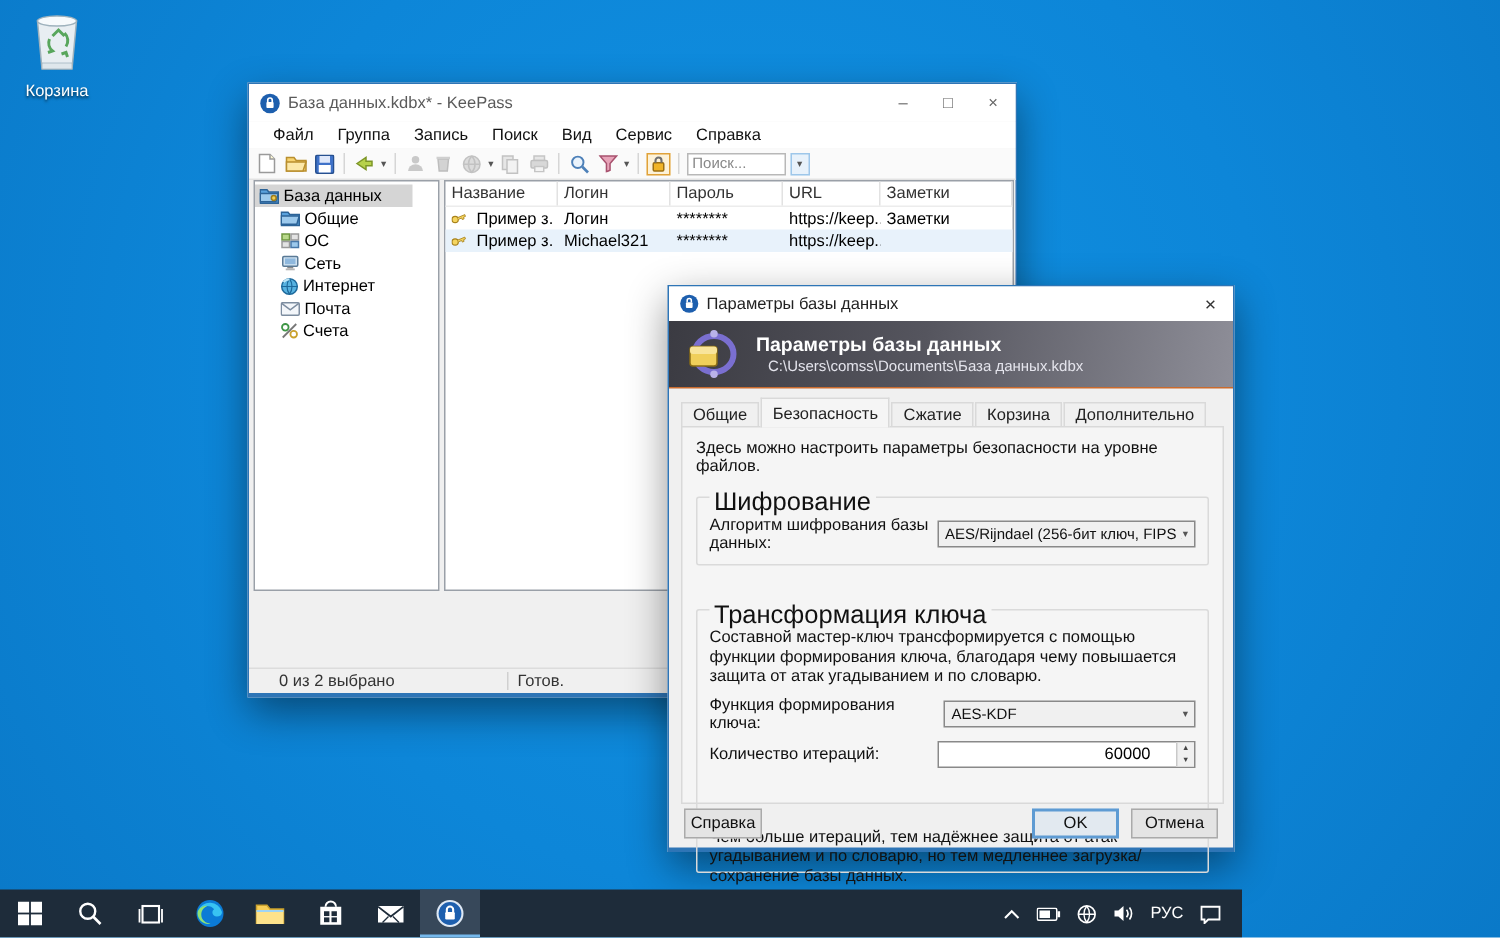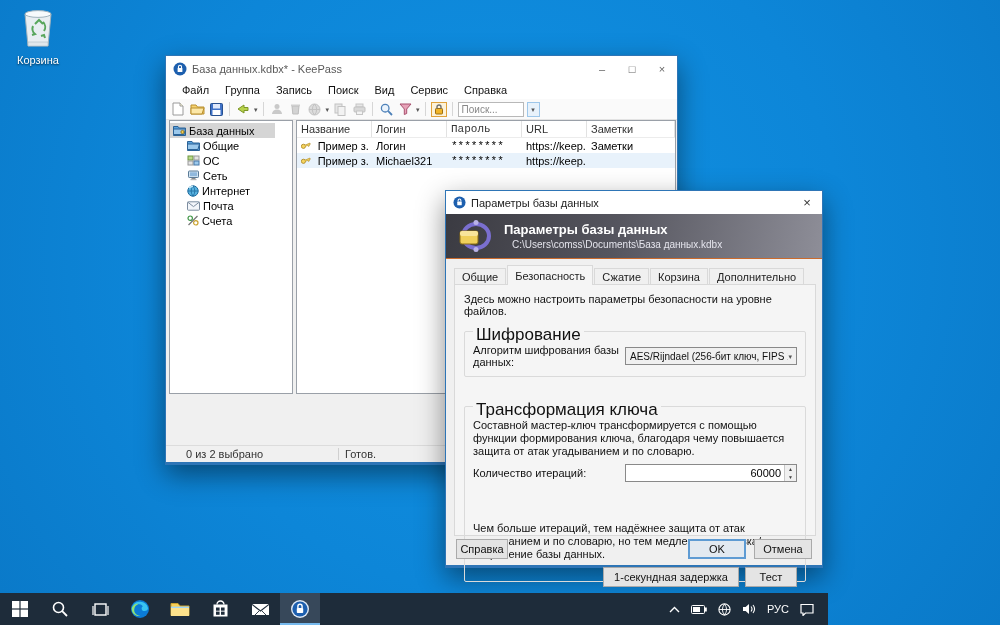--- a/index.html
+++ b/index.html
@@ -33,21 +33,21 @@
   .kp-search::placeholder { color:#888; }
   .searchdrop { width:13px; height:15px; border:1px solid #9ec7ea; background:#e8f2fb; display:flex; align-items:center; justify-content:center;}
   .panel { position:absolute; background:#fff; border:1px solid #9aa0a8; }
   #tree { left:3px; top:64px; width:124px; height:274px; padding:2px 0; }
   .titem { display:flex; align-items:center; gap:3px; height:15px; font-size:11px; padding-left:3px; white-space:nowrap;}
   .titem.child { padding-left:17px; }
   .titem.sel { background:#d5d5d5; font-weight:normal; width:max-content; padding-right:20px;}
   #list { left:130px; top:64px; width:380px; height:274px; }
   .lhead { display:flex; height:17px; border-bottom:1px solid #ececec; }
   .lhead span { font-size:11px; color:#333; padding:2px 4px; border-right:1px solid #e2e2e2; }
-  .c0{width:75px;} .c1{width:75px;} .c2{width:75px;font-family:Liberation Mono, monospace;} .c3{width:65px;} .c4{flex:1;}
+  .c0{width:75px;} .c1{width:75px;} .c2{width:75px;} .c3{width:65px;} .c4{flex:1;}
   .lrow { display:flex; height:15px; align-items:center; }
   .lrow span { font-size:11px; padding:0 4px; white-space:nowrap; overflow:hidden; }
   .lrow .with-ic { display:flex; align-items:center; gap:3px; }
   .lrow.alt { background:#e8f2fb; }
   .statusbar { position:absolute; left:0; right:0; bottom:0; height:17px; background:#f0f0f0; border-top:1px solid #dcdcdc;
                display:flex; align-items:center; font-size:11px; color:#333; }
   .statusbar .s1 { width:172px; padding-left:20px; }
   .statusbar .s2 { border-left:1px solid #d0d0d0; padding-left:6px; flex:1; }
   
   #dlg { left:445px; top:190px; width:378px; height:378px; }
@@ -62,21 +62,21 @@
   .tab { font-size:11px; padding:2px 7px 3px; background:#f0f0f0; border:1px solid #d9d9d9; border-bottom:none; margin-right:1px; color:#222; height:17px;}
   .tab.active { background:#f5f5f5; height:20px; padding-top:4px; position:relative; z-index:2; }
   .tabpage { position:absolute; left:8px; top:93px; width:362px; height:252px; background:#f5f5f5; border:1px solid #d9d9d9; padding:8px 9px; }
   .intro { font-size:11px; color:#111; }
   .group { position:relative; border:1px solid #dadada; border-radius:2px; margin-top:14px; padding:12px 8px 8px; }
   .glabel { position:absolute; top:-7px; left:8px; background:#f5f5f5; padding:0 3px; font-size:17px; color:#111;}
   .frow { display:flex; align-items:center; justify-content:space-between; margin-top:6px; }
   .flabel { font-size:11px; color:#111; }
   .combo { width:172px; height:18px; background:#f0f0f0; border:1px solid #898989; display:flex; align-items:center;
            justify-content:space-between; padding:0 4px; font-size:10px; color:#111; }
-  .spinbox { width:172px; height:18px; background:#fff; border:1px solid #898989; display:flex; align-items:stretch; }
+  .spinbox { width:172px; height:18px; background:#fff; border:1px solid #898989; display:flex; align-items:stretch;gap:14px; }
   .spinbox .val { flex:1; text-align:right; font-size:11px; padding:2px 3px 0 0; }
   .spinner { width:12px; border-left:1px solid #c9c9c9; background:#f0f0f0; display:flex; flex-direction:column; }
   .spinner span { flex:1; display:flex; align-items:center; justify-content:center; font-size:5px; color:#444; }
   .desc { font-size:11px; color:#111; line-height:13px; }
   .note { font-size:11px; color:#111; line-height:13px; margin-top:40px; }
   .btnrow { display:flex; justify-content:flex-end; gap:6px; margin-top:6px; }
   .btn { display:inline-flex; align-items:center; justify-content:center; height:20px; padding:0 10px;
          background:#e4e4e4; border:1px solid #aaaaaa; font-size:11px; color:#111; }
   .dlg-bottom { position:absolute; left:10px; right:10px; bottom:6px; display:flex; align-items:center; }
   .btn.help { width:52px; }
@@ -370,20 +370,27 @@
           <span style="white-space:nowrap;overflow:hidden;">AES/Rijndael (256-бит ключ, FIPS 197)</span>
           <span class="caret">▾</span>
         </span>
       </div>
     </div>
 
     <div class="group" style="margin-top:29px; height:176px;">
       <span class="glabel">Трансформация ключа</span>
       <div class="desc">Составной мастер-ключ трансформируется с помощью функции формирования ключа, благодаря чему повышается защита от атак угадыванием и по словарю.</div>
       <div class="frow">
+        <span class="flabel">Функция формирования ключа:</span>
+        <span class="combo">
+          <span>AES-KDF</span>
+          <span class="caret">▾</span>
+        </span>
+      </div>
+      <div class="frow">
         <span class="flabel">Количество итераций:</span>
         <span class="spinbox">
           <span class="val">60000</span>
           <span class="spinner">
             <span>▲</span>
             <span>▼</span>
           </span>
         </span>
       </div>
       <div class="note">Чем больше итераций, тем надёжнее защита от атак угадыванием и по словарю, но тем медленнее загрузка/сохранение базы данных.</div>

